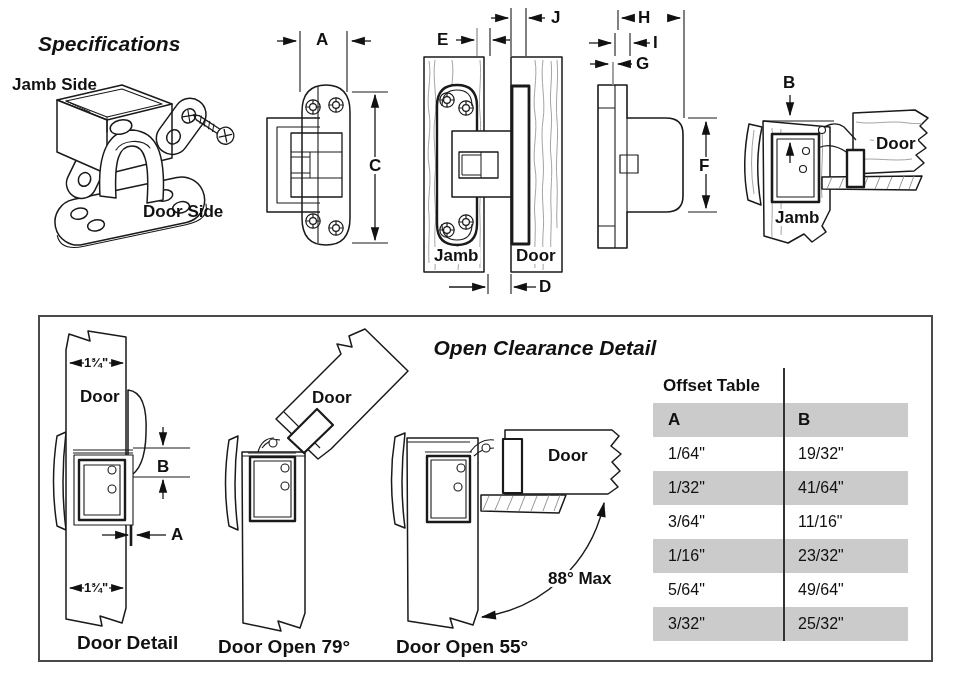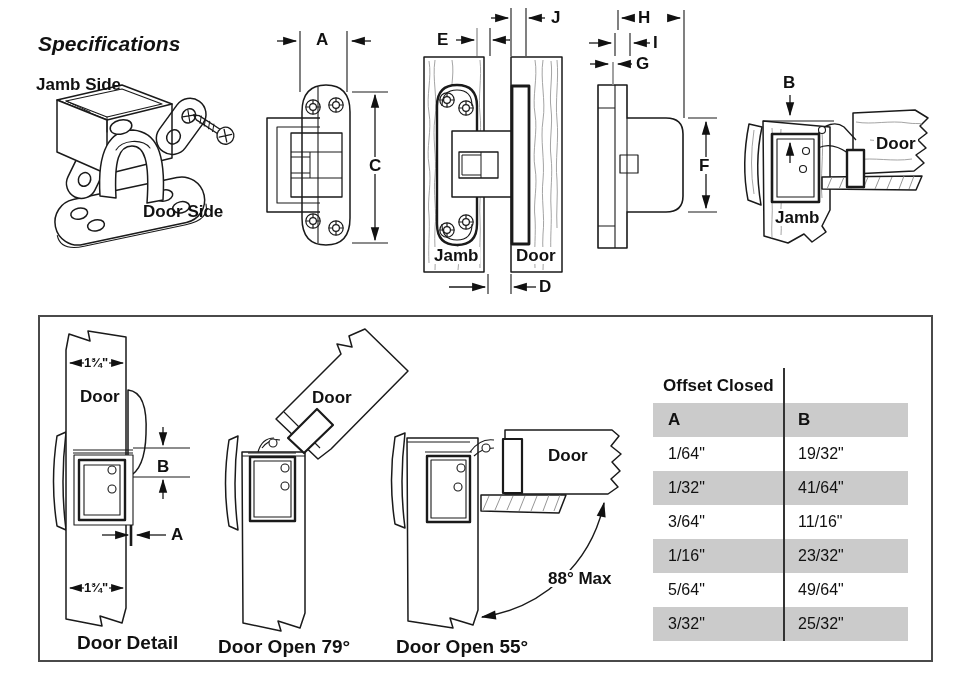--- a/index.html
+++ b/index.html
@@ -260,50 +260,51 @@
       <path d="M425,452 H472" stroke-width="1.1"></path>
       <rect x="427" y="456" width="43" height="66" stroke-width="2.4" fill="#fff"></rect>
       <rect x="431" y="460" width="35" height="58" stroke-width="1.1"></rect>
       <circle cx="461" cy="468" r="4" stroke-width="1.1"></circle>
       <circle cx="458" cy="487" r="4" stroke-width="1.1"></circle>
       <path d="M604,503 A145,145 0 0 1 482,617" marker-start="url(#ar)" marker-end="url(#ar)" stroke-width="1.4"></path>
     </g>
   </svg>
 
   <div class="lbl it" style="left:38px;top:33px;font-size:21px">Specifications</div>
-  <div class="lbl" style="left:36px;top:76px">Jamb Side</div>
+  <div class="lbl" style="left:12px;top:76px">Jamb Side</div>
   <div class="lbl" style="left:143px;top:203px">Door Side</div>
 
   <div class="lbl" style="left:316px;top:31px">A</div>
   <div class="lbl mask" style="left:367px;top:157px">C</div>
 
   <div class="lbl" style="left:437px;top:31px">E</div>
   <div class="lbl" style="left:551px;top:9px">J</div>
   <div class="lbl mask" style="left:432px;top:247px">Jamb</div>
   <div class="lbl mask" style="left:514px;top:247px">Door</div>
   <div class="lbl" style="left:539px;top:278px">D</div>
 
   <div class="lbl" style="left:638px;top:9px">H</div>
   <div class="lbl" style="left:653px;top:34px">I</div>
   <div class="lbl" style="left:636px;top:55px">G</div>
   <div class="lbl mask" style="left:697px;top:157px">F</div>
 
   <div class="lbl" style="left:783px;top:74px">B</div>
   <div class="lbl mask" style="left:874px;top:135px">Door</div>
   <div class="lbl mask" style="left:773px;top:209px">Jamb</div>
 
+  <div class="lbl it ctr" style="left:420px;top:337px;width:250px;font-size:21px">Open Clearance Detail</div>
 
   <div class="lbl sm ctr" style="left:78px;top:356px;width:36px">1¾"</div>
   <div class="lbl" style="left:80px;top:388px">Door</div>
   <div class="lbl" style="left:157px;top:458px">B</div>
   <div class="lbl" style="left:171px;top:526px">A</div>
   <div class="lbl sm ctr" style="left:78px;top:581px;width:36px">1¾"</div>
   <div class="lbl cap" style="left:77px;top:633px">Door Detail</div>
 
   <div class="lbl" style="left:312px;top:389px">Door</div>
   <div class="lbl cap" style="left:218px;top:637px">Door Open 79°</div>
 
   <div class="lbl mask" style="left:546px;top:447px">Door</div>
   <div class="lbl mask" style="left:546px;top:570px">88° Max</div>
   <div class="lbl cap" style="left:396px;top:637px">Door Open 55°</div>
 
-  <div class="lbl" style="left:663px;top:377px">Offset Closed</div>
+  <div class="lbl" style="left:663px;top:377px">Offset Table</div>
 </div>
 
 </body></html>

